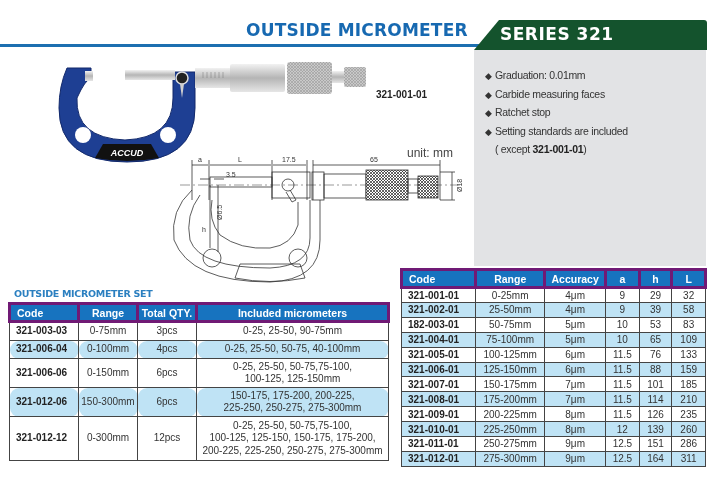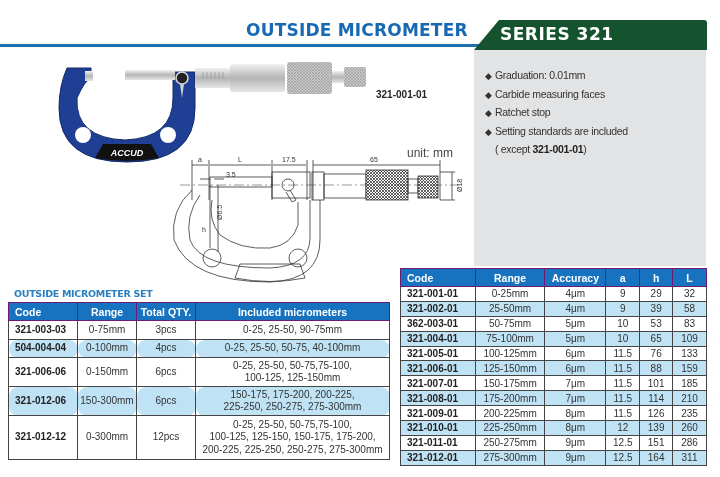--- a/index.html
+++ b/index.html
@@ -26,21 +26,21 @@
 
   
   .drawing { position: absolute; left: 170px; top: 140px; width: 300px; height: 145px; }
   .unit-label { position: absolute; left: 407px; top: 146px; font-size: 12px; color: #444; }
 
   
   .sec-title { position: absolute; font-family: "DejaVu Sans", sans-serif; font-weight: bold; font-size: 9.5px; color: #2a7fc0; letter-spacing: -0.3px; }
 
   
   table { border-collapse: collapse; position: absolute; }
-  th { background: #1773bf; color: #fff; font-weight: bold; font-size: 10.5px; border: 1px solid #701a75; height: 18px; }
+  th { background: #1773bf; color: #fff; font-weight: bold; font-size: 10.5px; border: 3px solid #701a75; height: 18px; }
   td { font-size: 10px; color: #333; border: 1px solid #444; text-align: center; }
   td.code { font-weight: bold; color: #222; text-align: left; padding-left: 6px; }
   tr.alt td { background: #bfe3f5; }
 
   .t-set { left: 8px; top: 302px; width: 382px; }
   .t-set th:first-child { text-align: left; padding-left: 6px; }
   .t-set td { line-height: 12.5px; border-radius: 9px; }
 
   .t-ind { left: 400px; top: 268px; width: 307px; }
   .t-ind th:first-child { text-align: left; padding-left: 6px; }
@@ -178,21 +178,21 @@
   <tbody>
     <tr style="height:19px">
       <td class="code">321-003-03</td>
       <td>0-75mm</td>
       <td>3pcs</td>
       <td>
           <div>0-25, 25-50, 90-75mm</div>
         </td>
     </tr>
     <tr class="alt" style="height:18px">
-      <td class="code">504-004-04</td>
+      <td class="code">321-006-04</td>
       <td>0-100mm</td>
       <td>4pcs</td>
       <td>
           <div>0-25, 25-50, 50-75, 40-100mm</div>
         </td>
     </tr>
     <tr style="height:29px">
       <td class="code">321-006-06</td>
       <td>0-150mm</td>
       <td>6pcs</td>
@@ -254,21 +254,21 @@
       </tr>
       <tr class="alt">
         <td class="code">321-002-01</td>
         <td>25-50mm</td>
         <td>4μm</td>
         <td>9</td>
         <td>39</td>
         <td>58</td>
       </tr>
       <tr>
-        <td class="code">362-003-01</td>
+        <td class="code">182-003-01</td>
         <td>50-75mm</td>
         <td>5μm</td>
         <td>10</td>
         <td>53</td>
         <td>83</td>
       </tr>
       <tr class="alt">
         <td class="code">321-004-01</td>
         <td>75-100mm</td>
         <td>5μm</td>

